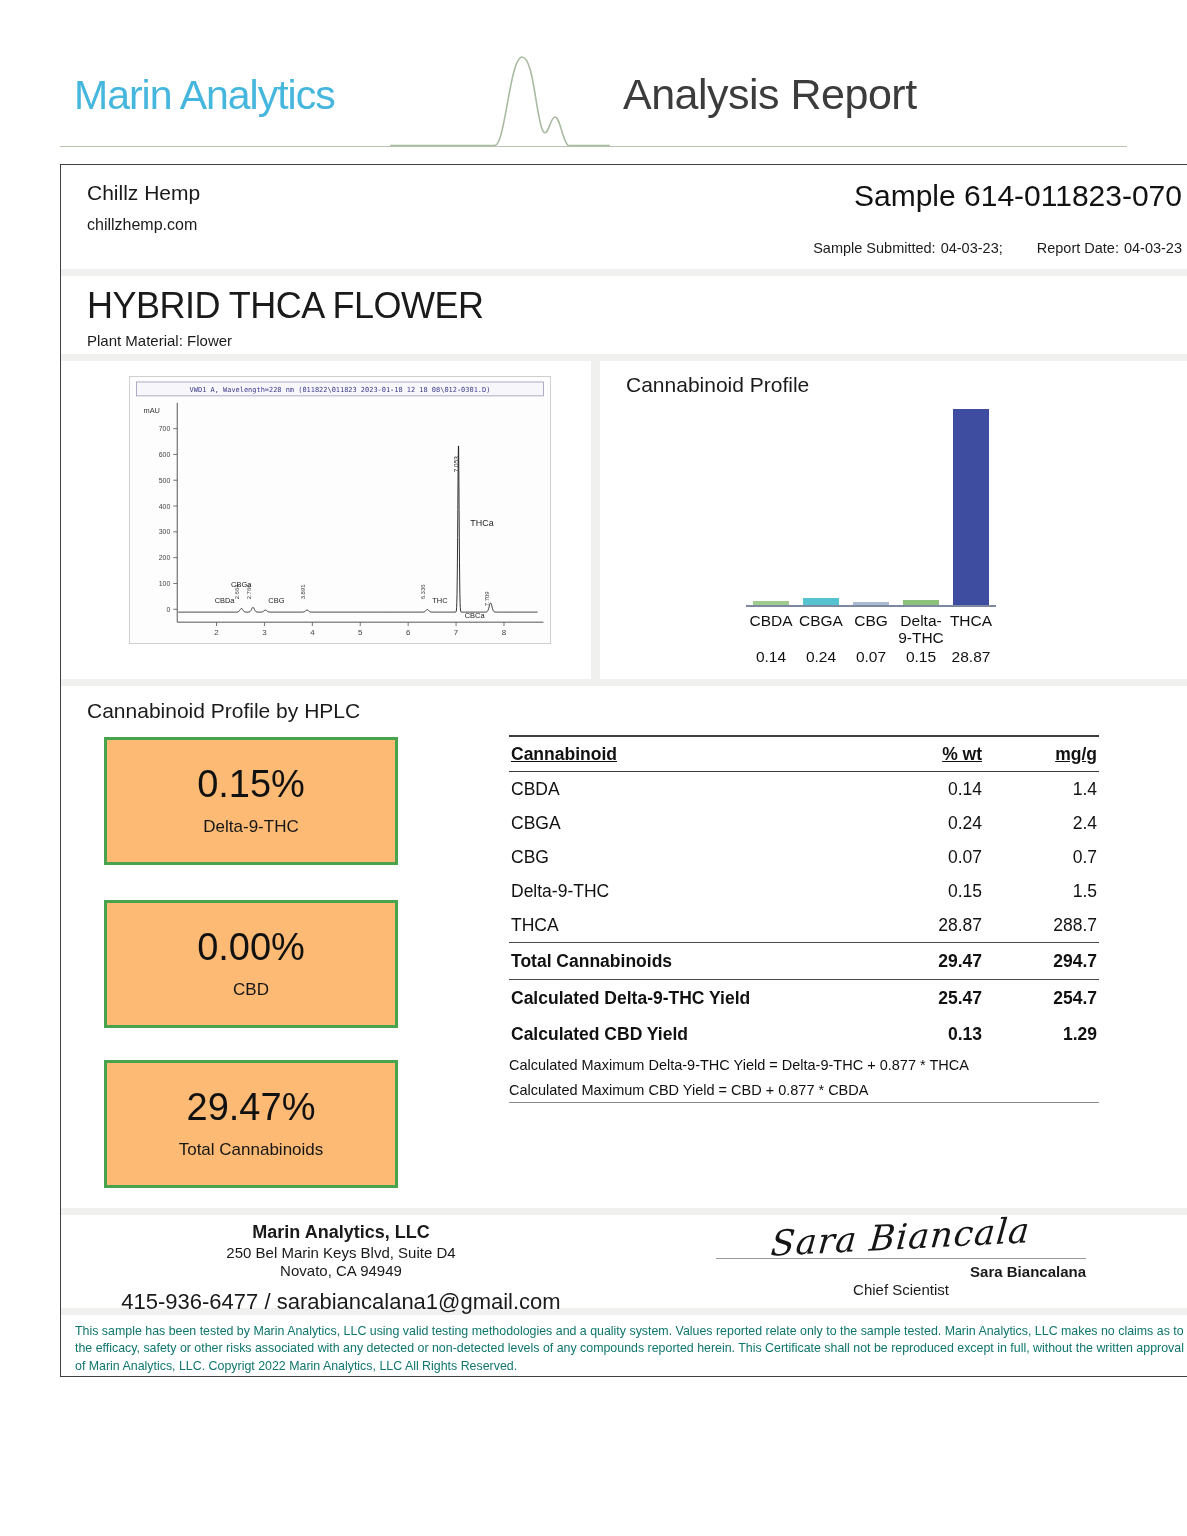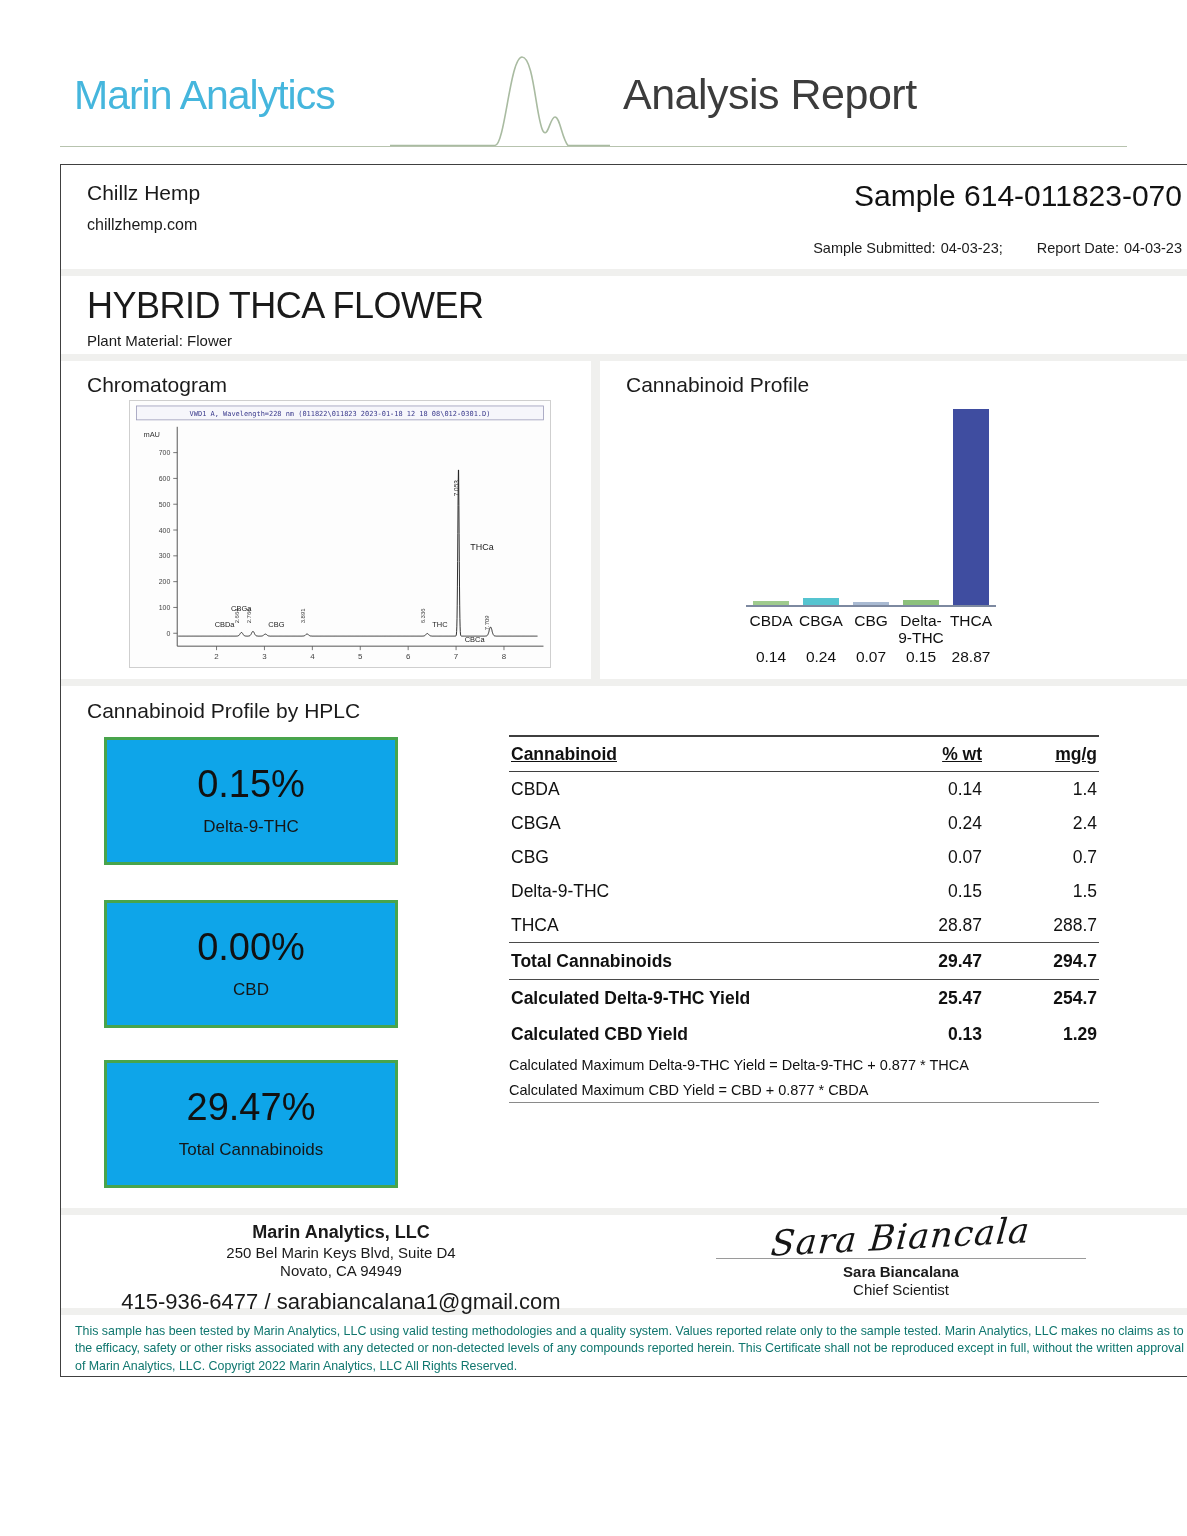--- a/index.html
+++ b/index.html
@@ -55,21 +55,21 @@
   .bar-col { width:50px; display:flex; justify-content:center; }
   .bar { width:36px; }
   .bar-axis { border-top:2px solid #7d89a0; }
   .labels-row, .values-row { display:flex; }
   .bar-label { width:50px; text-align:center; font-size:15.5px; line-height:1.12; margin-top:5px; min-height:34px; color:#111; }
   .bar-value { width:50px; text-align:center; font-size:15.5px; margin-top:1px; color:#111; }
 
   
   .hplc-card { height:522px; padding:13px 26px; }
   .green-boxes { position:absolute; left:43px; top:51px; width:294px; }
-  .gbox { border:3px solid #48a44c; height:128px; text-align:center; background:#0ea5e9; }
+  .gbox { border:3px solid #48a44c; height:128px; text-align:center; background:#fdba74; }
   .gbox + .gbox { margin-top:35px; }
   .gbox:nth-child(3) { margin-top:32px; }
   .gbox .val { font-size:38px; margin-top:23px; color:#111; }
   .gbox .lbl { font-size:17px; margin-top:11px; color:#161616; }
 
   .hplc-table-wrap { position:absolute; left:448px; top:49px; width:590px; }
   table.hplc { width:100%; border-collapse:collapse; font-size:17.5px; color:#111;
     border-top:2px solid #3f3f3f; border-bottom:1.5px solid #8a8a8a; }
   table.hplc th { text-align:left; font-size:17.5px; padding:7px 2px 6px; border-bottom:1.5px solid #3f3f3f;text-decoration:underline; }
   table.hplc th.num, table.hplc td.num { text-align:right; }
@@ -83,21 +83,21 @@
   
   .footer-card { height:93px; }
   .lab-block { position:absolute; left:60px; top:7px; width:440px; text-align:center; line-height:1.22; }
   .lab-name { font-size:18px; font-weight:bold; }
   .lab-addr { font-size:15px; }
   .lab-contact { font-size:22px; margin-top:8px; }
   .sig-block { position:absolute; left:655px; top:2px; width:370px; text-align:center; }
   .signature { font-family:"DejaVu Serif", serif; font-style:italic; font-size:35px; color:#151515;
     transform:rotate(-3deg) skewX(-8deg); display:inline-block; letter-spacing:1px; }
   .sig-line { border-top:1.5px solid #9a9a9a; margin-top:1px; }
-  .signer-name { font-size:15px; font-weight:bold; margin-top:4px; }
+  .signer-name { font-size:15px; font-weight:bold; margin-top:4px;text-align:right; }
   .signer-title { font-size:15px; margin-top:1px; }
 
   
   .disclaimer-card { height:61px; padding:8px 14px; }
   .disclaimer-text { font-size:12.4px; line-height:1.4; color:#0f766e; }
 </style>
 </head>
 <body>
 
 <div class="page">
@@ -122,21 +122,20 @@
       </div>
     </section>
 
     <section class="card title-card">
       <div class="product-name">HYBRID THCA FLOWER</div>
       <div class="product-material">Plant Material: Flower</div>
     </section>
 
     <div class="row">
       <section class="card chrom-card">
-        <h2 class="section-title">Chromatogram</h2>
         <div class="chrom-wrap">
           <svg id="chromSvg" class="chrom" width="422" height="268" viewBox="0 0 422 268">
               <rect x="6" y="5" width="410" height="14" fill="#f6f6fb" stroke="#9a9ab8" stroke-width="0.8"></rect>
               <text x="211" y="15.2" text-anchor="middle" font-size="7" fill="#3a3a8c" font-family="DejaVu Sans Mono, monospace">VWD1 A, Wavelength=228 nm (011822\011823 2023-01-18 12 18 08\012-0301.D)</text>
               <line x1="47" y1="26" x2="47" y2="247" stroke="#555" stroke-width="1"></line>
               <line x1="47" y1="247" x2="416" y2="247" stroke="#555" stroke-width="1"></line>
               <text x="13" y="36" font-size="7.5" fill="#333">mAU</text>
               <line x1="43" y1="234" x2="47" y2="234" stroke="#555" stroke-width="0.8"></line>
               <text x="40" y="236.5" text-anchor="end" font-size="7" fill="#444">0</text>
               <line x1="43" y1="208" x2="47" y2="208" stroke="#555" stroke-width="0.8"></line>

